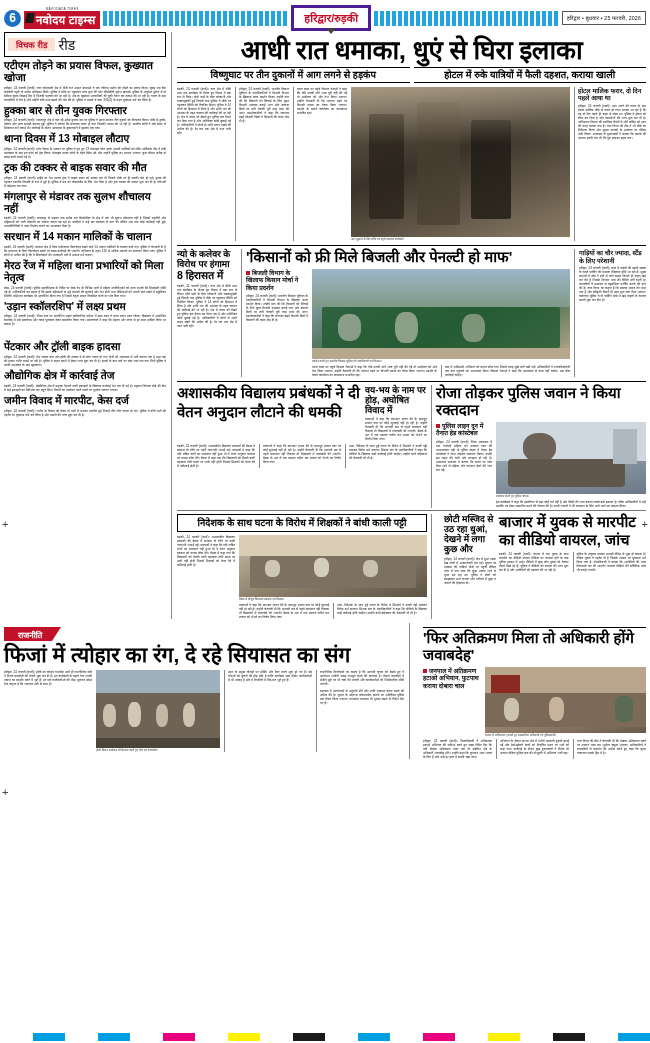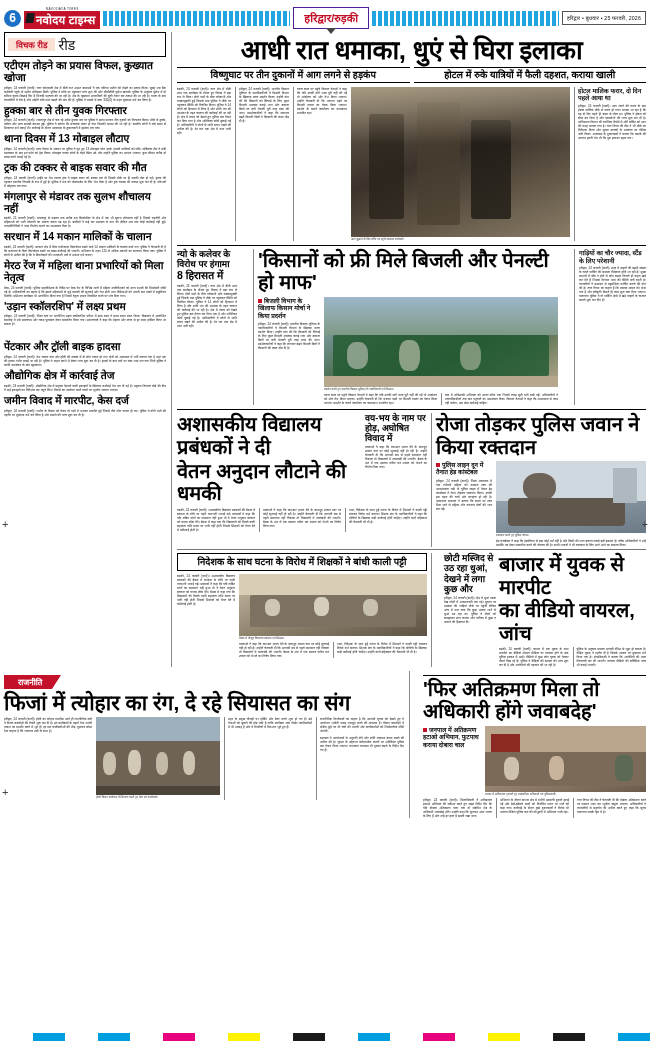--- a/index.html
+++ b/index.html
@@ -23,21 +23,21 @@
     background:#c3112a; color:#fff; font-size:11.5px; font-weight:bold;
     padding:1px 5px 2px 12px; position:relative; letter-spacing:.2px;
   }
   .logo-box:before{
     content:""; position:absolute; left:2px; top:2px; width:8px; height:10px;
     background:#1a1a1a; transform:skewX(-8deg);
   }
   .bluebars { flex:1 1 auto; height:15px; background:
      repeating-linear-gradient(to right,#20a5e0 0 4px, #ffffff 4px 6px); }
   .tag-city {
-    position:relative; flex:0 0 auto; background:#fff; border:1px solid #4c1d95;
+    position:relative; flex:0 0 auto; background:#fff; border:3px solid #4c1d95;
     padding:2px 10px 3px; font-size:11px; font-weight:bold; color:#c3112a;
   }
   .tag-city:after{
     content:""; position:absolute; left:50%; bottom:-6px; margin-left:-5px;
     border-left:5px solid transparent; border-right:5px solid transparent;
     border-top:6px solid #444;
   }
   .datebox {
     flex:0 0 auto; border:1px solid #555; background:#fff; font-size:5.2px;
     padding:2px 4px; white-space:nowrap; color:#111; letter-spacing:.2px;
@@ -46,21 +46,21 @@
   
   .hl { font-weight:bold; color:#000; line-height:1.12; }
   .h-main { font-size:26px; text-align:center; letter-spacing:-.3px; padding:4px 0 2px; }
   .h-sub-row { display:flex; gap:4px; margin-bottom:4px; }
   .h-sub {
     flex:1; border-top:1px solid #000; border-bottom:1px solid #000;
     font-size:9.6px; font-weight:bold; text-align:center; padding:1px 2px; line-height:1.2;
   }
   .h2 { font-size:10.5px; }
   .h3 { font-size:9px; }
-  .h-big { font-size:20px; }
+  .h-big { font-size:15px; }
   .h-xl { font-size:21px; }
 
   .body-txt {
     font-size:3.1px; line-height:4.0px; text-align:justify; color:#1a1a1a;
     word-spacing:.2px; hyphens:auto;
   }
 
   .rule { border-top:1px solid #000; margin:3px 0; }
   .rule-thin { border-top:.6px solid #777; margin:2px 0; }
 
@@ -199,21 +199,21 @@
           </div>
           <div class="col vdiv" style="flex:0 0 72px;padding-left:3px;">
             <div class="sidebar-head">होटल मालिक फरार, दो दिन पहले आया था</div>
             <div class="body-txt" style="margin-top:2px;">हरिद्वार, 24 फरवरी (वार्ता)। आग लगने की घटना के बाद होटल मालिक मौके से फरार हो गया। बताया जा रहा है कि वह दो दिन पहले ही बाहर से लौटा था। पुलिस ने होटल को सील कर दिया है और दस्तावेजों की जांच शुरू कर दी है। अग्निशमन विभाग की प्रारंभिक रिपोर्ट में शॉर्ट सर्किट को आग की वजह बताया गया है। नगर निगम की टीम ने भी मौके का निरीक्षण किया और सुरक्षा मानकों के उल्लंघन पर नोटिस जारी किया। आसपास के दुकानदारों ने बताया कि धमाके की आवाज इतनी तेज थी कि पूरा इलाका दहल गया।</div>
           </div>
         </div>
       </div>
 
       <div class="rule" style="margin:4px 0 3px;"></div>
 
-      <div class="cols" style="gap:16px;">
+      <div class="cols" style="gap:4px;">
 
         <div class="col" style="flex:0 0 60px;">
           <div class="hl h3">न्यो के कलेवर के विरोध पर हंगामा</div>
           <div class="hl h2" style="margin-top:1px;">8 हिरासत में</div>
           <div class="body-txt" style="margin-top:2px;">रुड़की, 24 फरवरी (वार्ता)। नगर क्षेत्र में बीती शाम एक कार्यक्रम के दौरान हुए विवाद ने बड़ा रूप ले लिया। दोनों पक्षों के बीच नारेबाजी और धक्कामुक्की हुई जिसके बाद पुलिस ने मौके पर पहुंचकर स्थिति को नियंत्रित किया। पुलिस ने 14 लोगों को हिरासत में लिया है और शांति भंग की आशंका के तहत चालान की कार्रवाई की जा रही है। क्षेत्र में तनाव को देखते हुए पुलिस बल तैनात कर दिया गया है और अतिरिक्त फोर्स बुलाई गई है। अधिकारियों ने लोगों से शांति बनाए रखने की अपील की है। देर रात तक क्षेत्र में गश्त जारी रही।</div>
         </div>
 
         <div class="col vdiv" style="padding-left:4px;">
           <div class="hl h-big">'किसानों को फ्री मिले बिजली और पेनल्टी हो माफ'</div>
           <div class="cols" style="gap:4px;margin-top:3px;">

